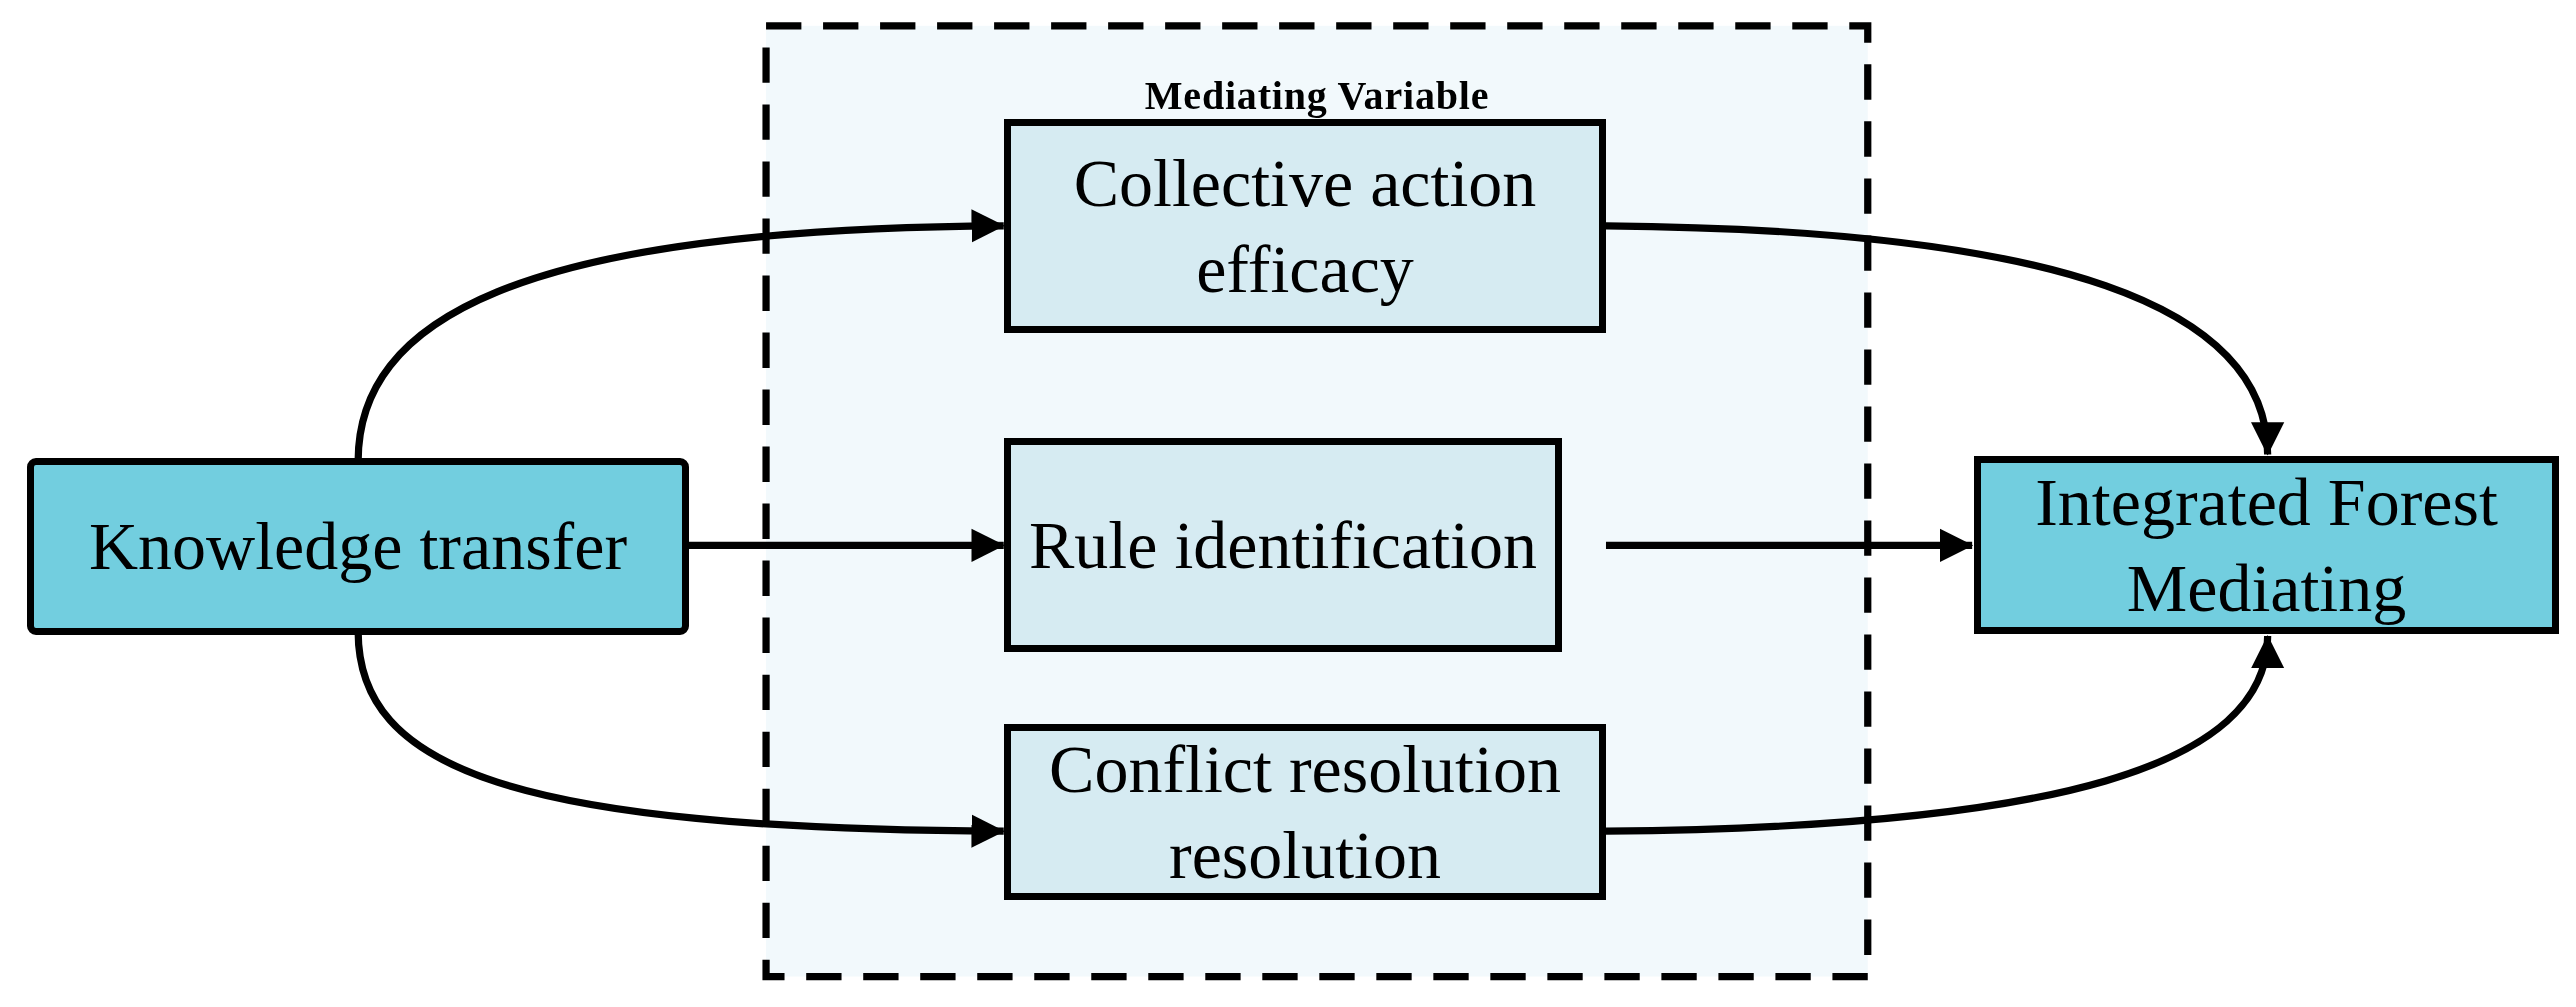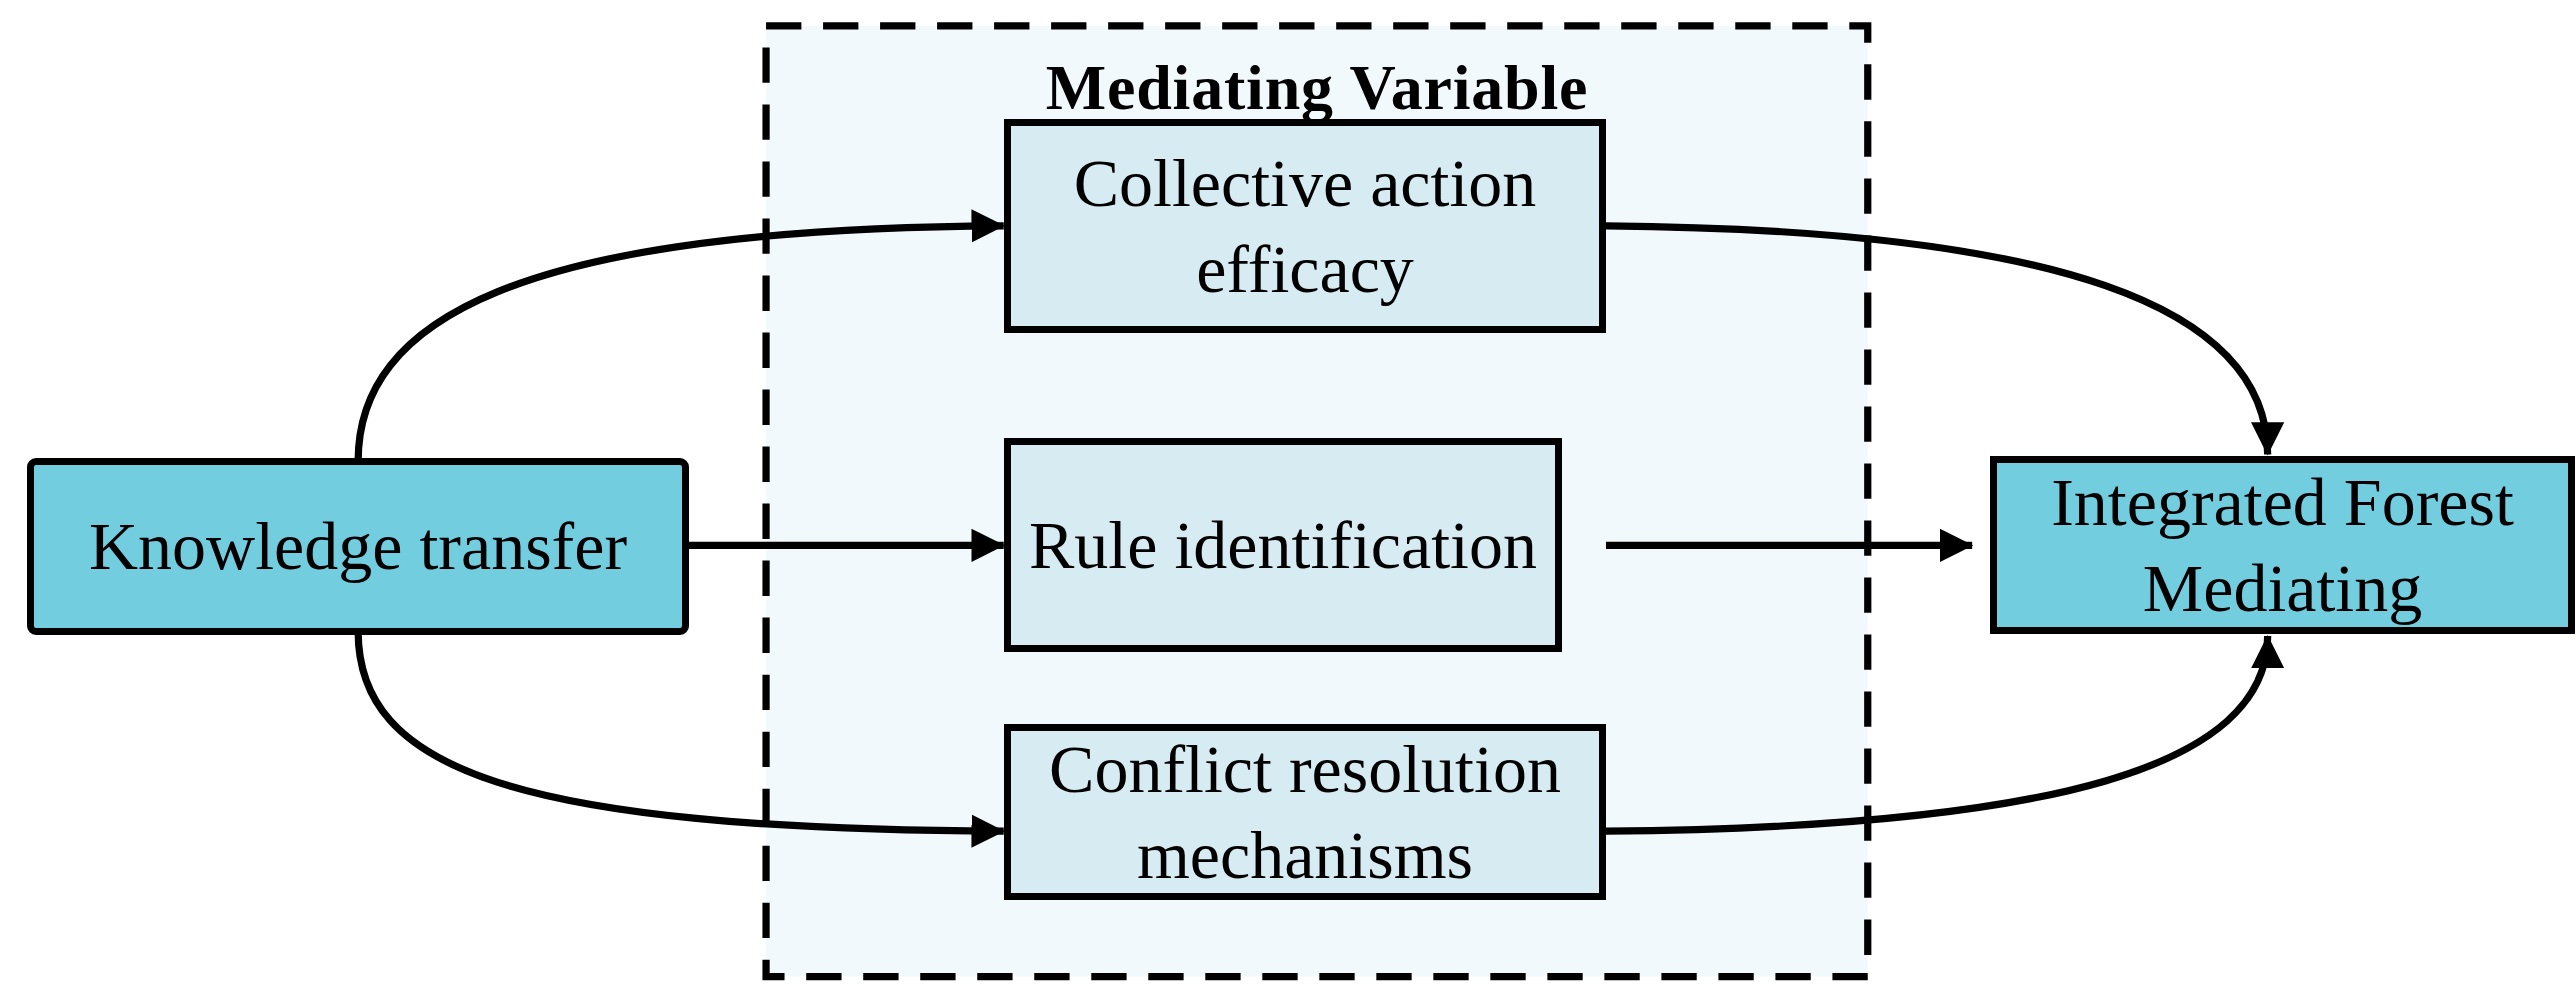--- a/index.html
+++ b/index.html
@@ -32,24 +32,24 @@
   }
   .edge {
     fill: none;
     stroke: var(--line);
     stroke-width: 9;
   }
   .arrowhead { fill: var(--line); }
   .panel-label {
     position: absolute;
     left: 766px;
-    top: 55px;
+    top: 63px;
     width: 1102px;
     text-align: center;
-    font-size: 64px;
+    font-size: 40px;
     font-weight: bold;
     line-height: 66px;
     letter-spacing: 0.8px;
   }
   .node {
     position: absolute;
     box-sizing: border-box;
     border: 7.2px solid var(--line);
     display: flex;
     flex-direction: column;
@@ -59,21 +59,21 @@
     font-size: 68px;
     line-height: 1.27;
   }
   .node .line { white-space: nowrap; }
   .cyan { background: var(--node-cyan); }
   .blue { background: var(--node-blue); }
   .node-knowledge  { left: 27px;   top: 458px; width: 662px; height: 177px; border-radius: 9px; }
   .node-collective { left: 1004px; top: 119px; width: 602px; height: 214px; }
   .node-rule       { left: 1004px; top: 438px; width: 558px; height: 214px; }
   .node-conflict   { left: 1004px; top: 724px; width: 602px; height: 176px; }
-  .node-ifm        { left: 1974px; top: 456px; width: 585px; height: 178px; margin-left: 16px; }
+  .node-ifm        { left: 1974px; top: 456px; width: 585px; height: 178px; }
 </style>
 </head>
 <body>
 
 <div class="canvas">
 
   <svg class="layer" width="2576" height="1008" viewBox="0 0 3208 1255">
     <defs>
       <marker id="ah" viewBox="0 0 10 10" refX="9.7" refY="5" markerWidth="4.6" markerHeight="5.2" orient="auto-start-reverse">
         <path class="arrowhead" d="M 0 0 L 10 5 L 0 10 z"></path>
@@ -102,21 +102,21 @@
     <div class="line">efficacy</div>
   </div>
 
   <div class="node blue node-rule">
     <div class="line">Rule identification</div>
     <div class="line"></div>
   </div>
 
   <div class="node blue node-conflict">
     <div class="line">Conflict resolution</div>
-    <div class="line">mechanisms</div>
+    <div class="line">resolution</div>
   </div>
 
   <div class="node cyan node-ifm">
     <div class="line">Integrated Forest</div>
     <div class="line">Mediating</div>
   </div>
 
 </div>
 
 

